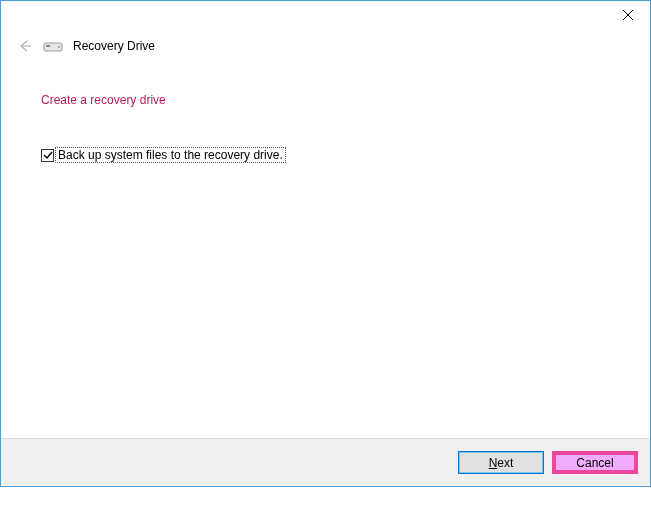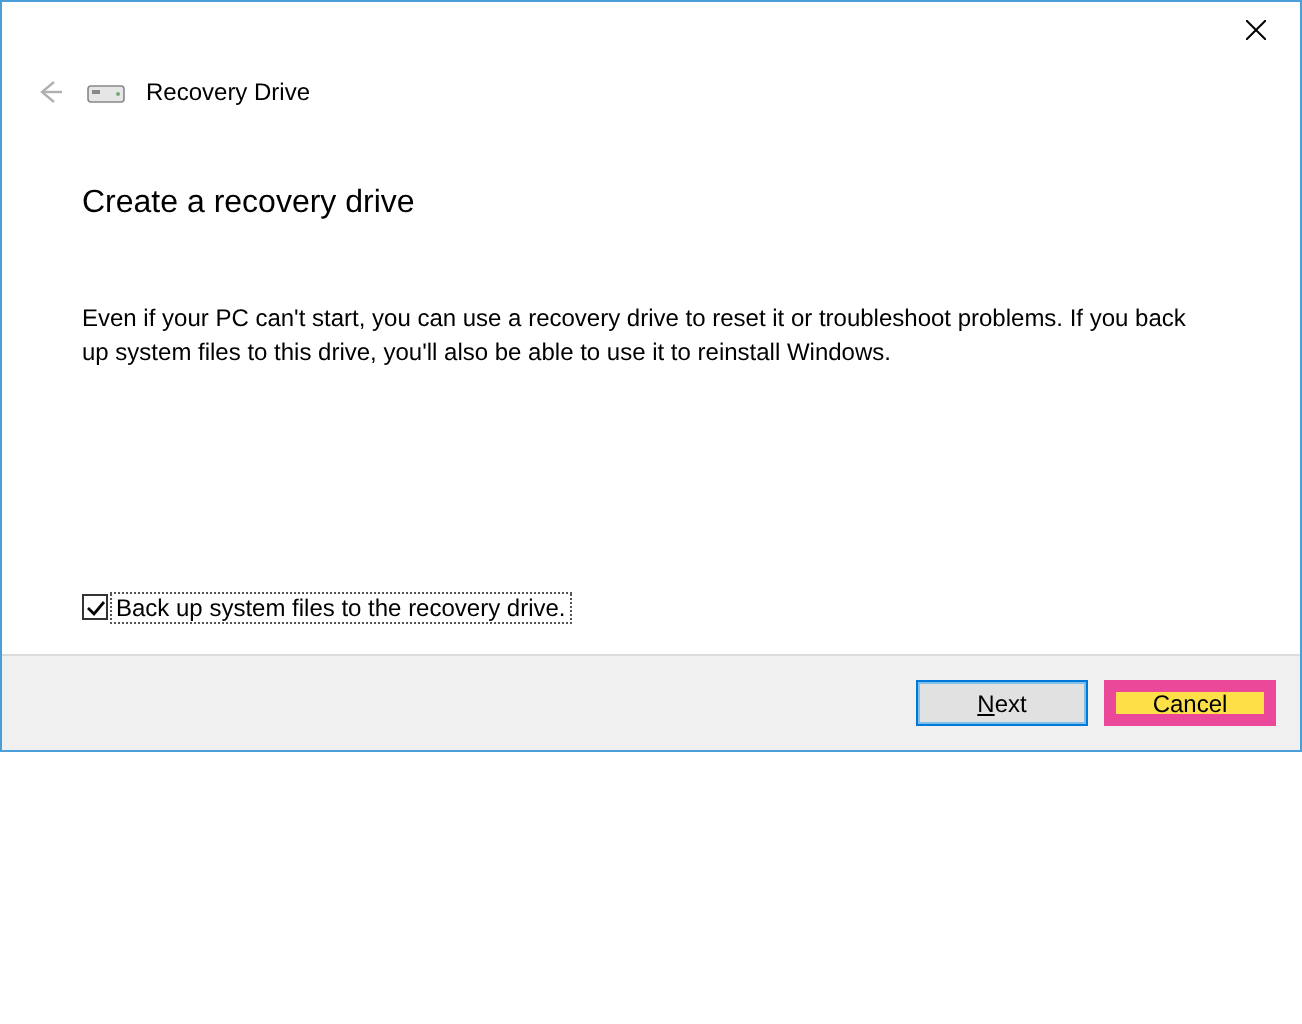--- a/index.html
+++ b/index.html
@@ -6,21 +6,21 @@
     body {
       font-family: "Segoe UI", Tahoma, sans-serif;
       font-size: 12px;
       background: #fff;
       width: 651px;
       height: 512px;
       overflow: hidden;
     }
     .window {
       width: 651px;
-      height: 376px;
+      height: 487px;
       border: 1px solid #4a9fd8;
       background: #fff;
       display: flex;
       flex-direction: column;
     }
     .titlebar {
       height: 30px;
       display: flex;
       justify-content: flex-end;
       align-items: flex-start;
@@ -57,22 +57,22 @@
     }
     .header-title {
       font-size: 12px;
       color: #000;
     }
     .content {
       flex: 1;
       padding: 38px 40px 0 40px;
     }
     .heading {
-      color: #000000;
-      font-size: 16px;
+      color: #be185d;
+      font-size: 12px;
       font-weight: 400;
       margin-bottom: 40px;
     }
     .description {
       color: #000;
       font-size: 12px;
       line-height: 1.45;
       margin-bottom: 110px;
       max-width: 560px;
     }
@@ -107,22 +107,22 @@
       align-items: center;
       justify-content: flex-end;
       padding: 0 12px;
       gap: 8px;
     }
     .btn {
       min-width: 86px;
       height: 23px;
       font-size: 12px;
       font-family: inherit;
-      background: #fde047;
-      border: 6px solid #ec4899;
+      background: #f0abfc;
+      border: 4px solid #ec4899;
       cursor: pointer;
       display: inline-flex;
       align-items: center;
       justify-content: center;
     }
     .btn.primary {
       border: 1px solid #0078d7;
       background: #e1e1e1;
       box-shadow: inset 0 0 0 1px #7cc0eb;
     }
@@ -153,21 +153,20 @@
         <rect x="1" y="4" width="18" height="8" rx="1.5" fill="#e6e6e6" stroke="#888" stroke-width="0.8"></rect>
         <rect x="3" y="6" width="4" height="2" fill="#888"></rect>
         <circle cx="16" cy="8" r="1" fill="#7a7"></circle>
       </svg>
     </span>
     <span class="header-title">Recovery Drive</span>
   </div>
 
   <div class="content">
     <h1 class="heading">Create a recovery drive</h1>
-    <p class="description">Even if your PC can't start, you can use a recovery drive to reset it or troubleshoot problems. If you back up system files to this drive, you'll also be able to use it to reinstall Windows.</p>
     <div class="checkbox-row">
       <span class="checkbox">
         <svg viewBox="0 0 10 10">
           <path d="M1 5 L4 8 L9 2" fill="none" stroke="#000" stroke-width="1.4"></path>
         </svg>
       </span>
       <span class="checkbox-label">Back up system files to the recovery drive.</span>
     </div>
   </div>
 

